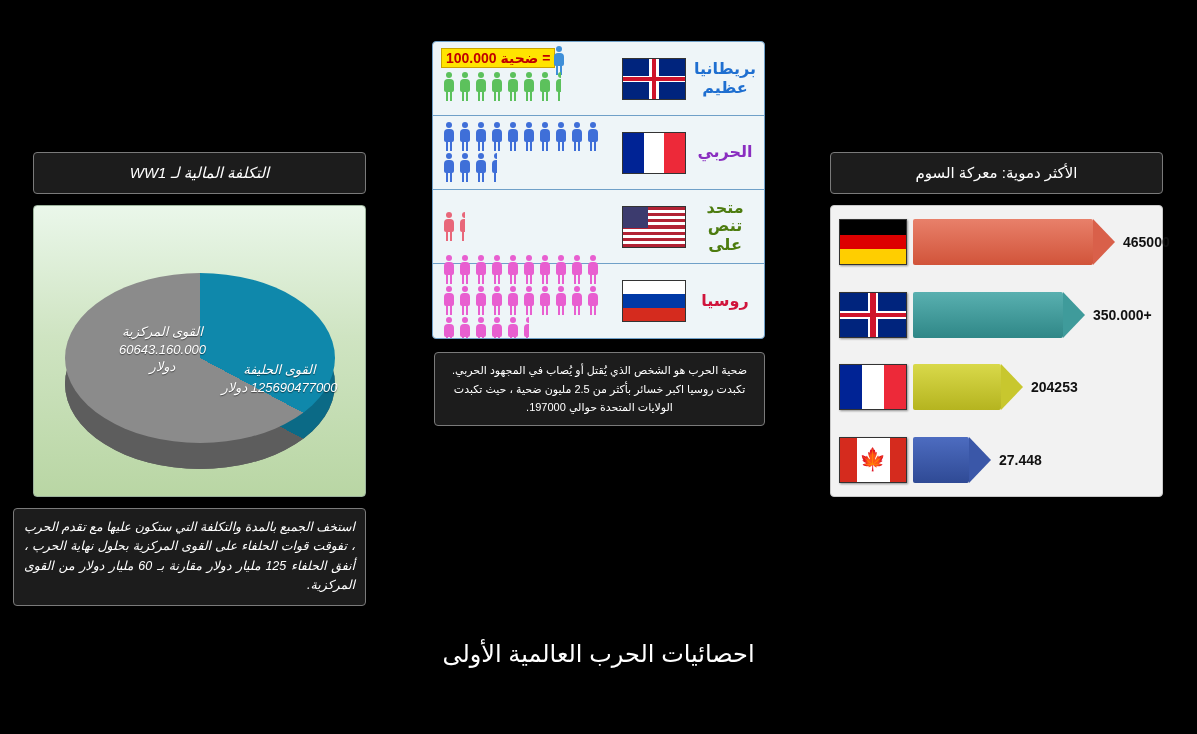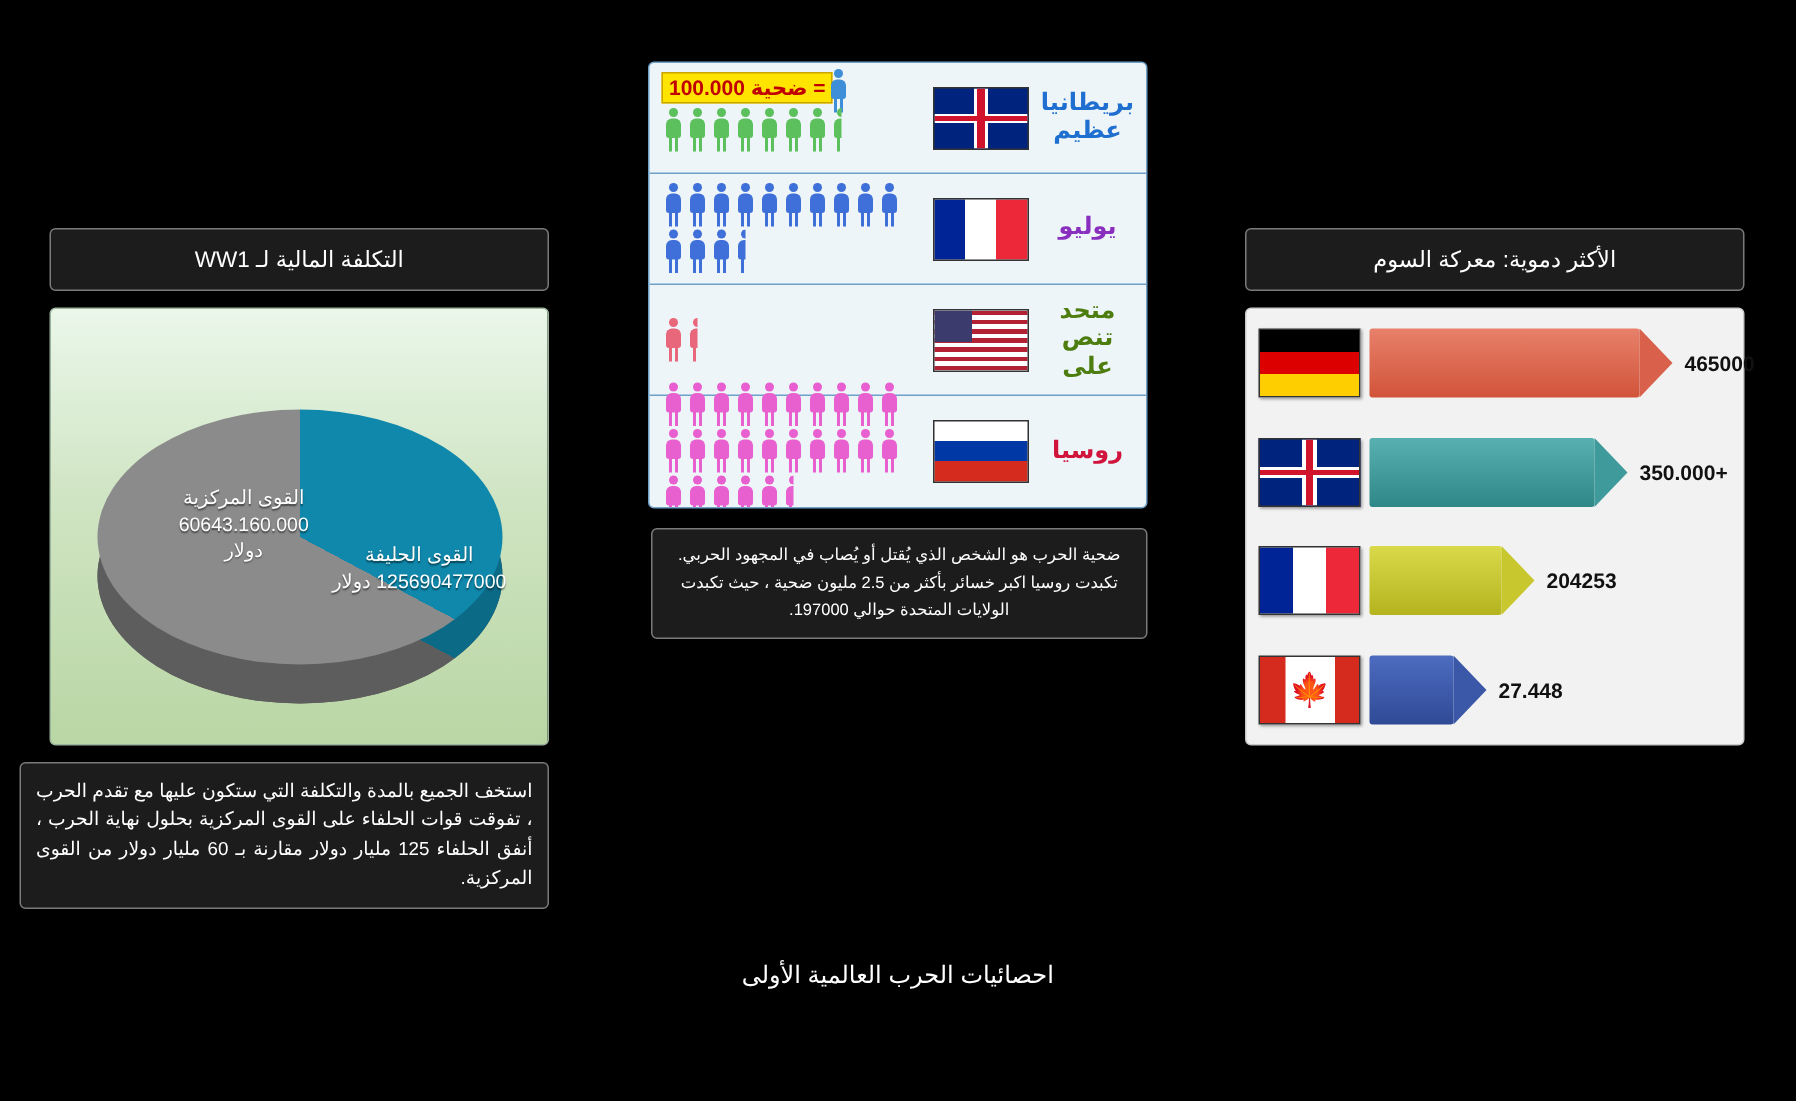--- a/index.html
+++ b/index.html
@@ -11,21 +11,21 @@
   .panel{position:absolute;}
 
   
   .hdr{
     background:#1c1c1c;border:1px solid #7a7a7a;border-radius:4px;
     display:flex;align-items:center;justify-content:center;
     color:#fff;font-size:15px;text-align:center;
   }
 
   
-  #left{left:33px;top:152px;width:333px;}
+  #left{left:33px;top:152px;width:333px;font-style:italic;}
   #left .hdr{height:40px;}
   .pie-box{
     margin-top:11px;width:331px;height:290px;border:1px solid #9cb39c;border-radius:4px;
     background:linear-gradient(180deg,#eaf7ea 0%,#cfe4c2 45%,#b9d6a4 100%);
     position:relative;overflow:hidden;
   }
   .pie-wrap{position:absolute;left:50%;top:50%;transform:translate(-50%,-50%);
     width:300px;height:200px;}
   .pie-side{position:absolute;left:15px;top:48px;width:270px;height:170px;
     background:#5d5d5d;border-radius:50%/50%;}
@@ -107,21 +107,21 @@
   .bar-row{display:flex;align-items:center;height:72.5px;padding:0 0 0 8px;box-sizing:border-box;direction:ltr;}
   .bar-row .flag{width:66px;height:44px;margin-right:6px;box-shadow:1px 1px 2px rgba(0,0,0,.4);}
   .arrow{height:46px;position:relative;display:flex;align-items:center;}
   .arrow .body{height:46px;border-radius:2px;}
   .arrow .tip{position:absolute;right:-22px;top:0;width:0;height:0;
     border-top:23px solid transparent;border-bottom:23px solid transparent;}
   .bar-val{margin-left:30px;color:#111;font-size:14px;font-weight:bold;direction:ltr;}
 
   
   .footer{position:absolute;left:0;right:0;top:640px;text-align:center;
-    font-size:16px;color:#fff;}
+    font-size:24px;color:#fff;}
 </style>
 </head>
 <body>
 
 <div class="panel" id="left">
   <div class="hdr">التكلفة المالية لـ WW1</div>
 
   <div class="pie-box">
     <div class="pie-wrap">
       <div class="pie-side"></div>
@@ -200,21 +200,21 @@
           </span>
           <span class="p half" style="color:#5cc15c">
             <i></i>
             <u></u>
             <s></s>
           </span>
         </div>
     </div>
 
     <div class="ally-row">
-      <div class="ally-name" style="color:#8a2ec0;">يوليو</div>
+      <div class="ally-name" style="color:#8a2ec0;">الحربي</div>
       <div class="flag flag-fr"></div>
       <div class="people">
           <span class="p" style="color:#3f6fd8">
             <i></i>
             <u></u>
             <s></s>
             <s class="r"></s>
           </span>
           <span class="p" style="color:#3f6fd8">
             <i></i>

